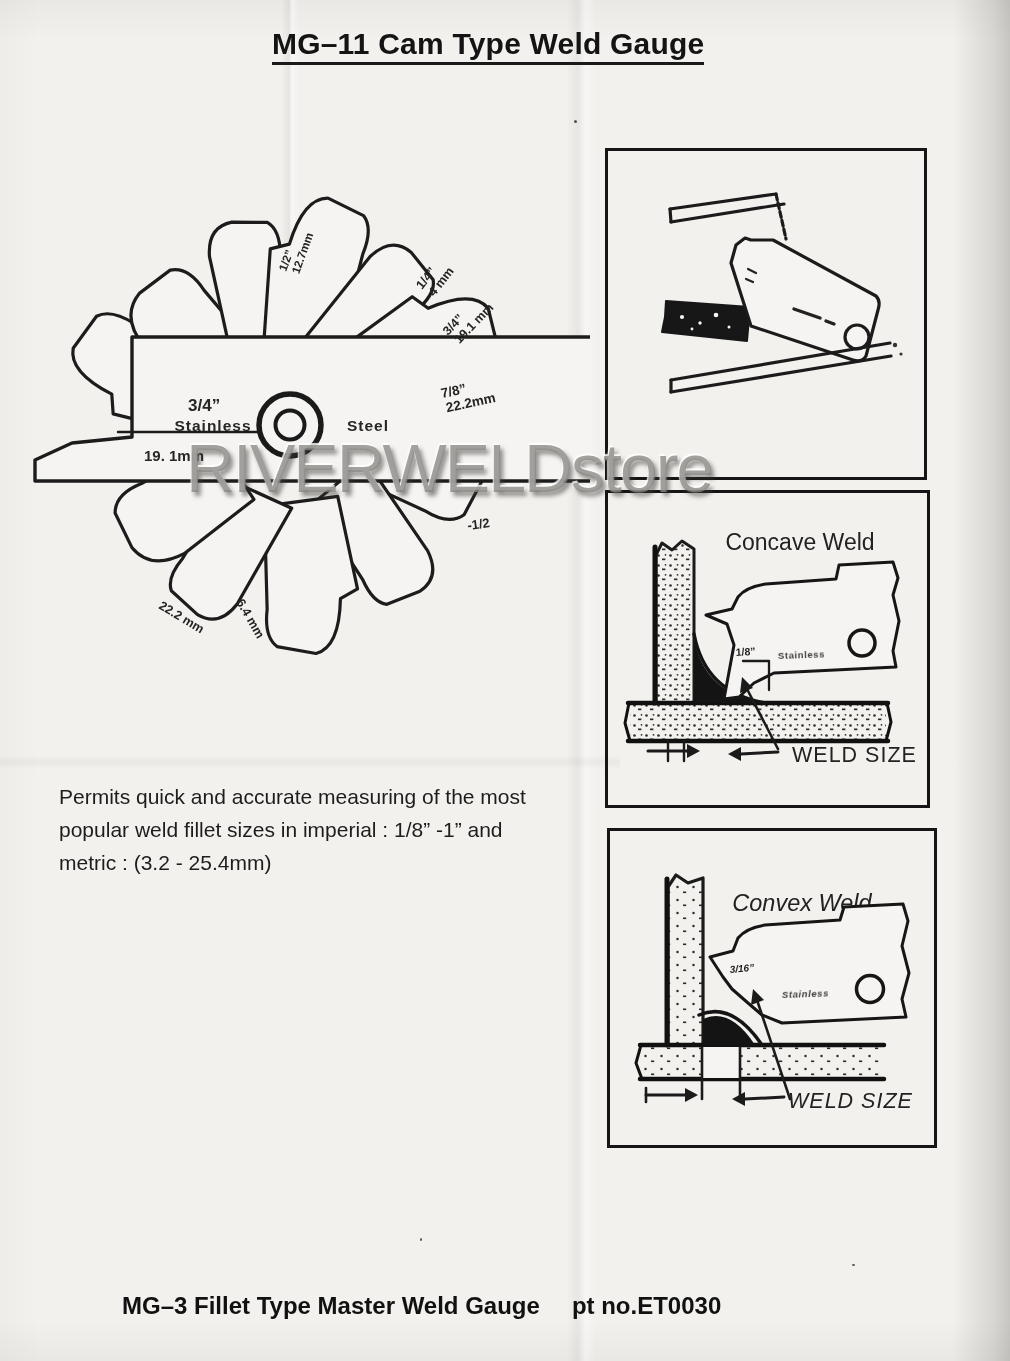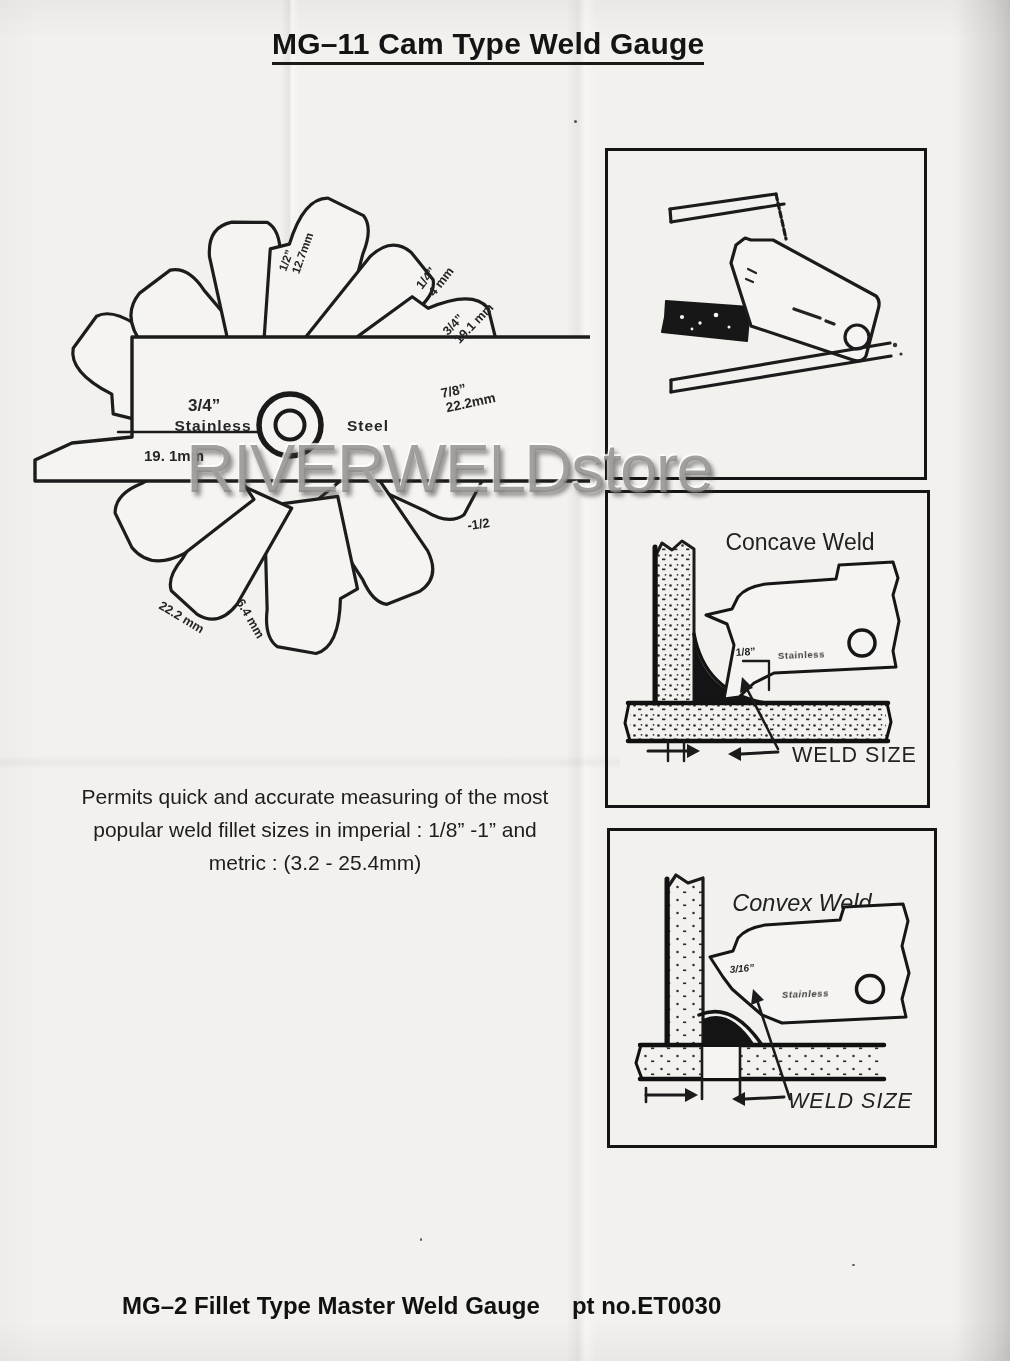--- a/index.html
+++ b/index.html
@@ -35,21 +35,21 @@
     text-shadow:-1px -2px 1px rgba(255,255,255,0.85), 3px 4px 4px rgba(62,60,57,0.55);
     white-space:nowrap;pointer-events:none;
   }
   .gauge-svg{position:absolute;left:20px;top:140px;}
   .figbox{position:absolute;border:3px solid #151515;}
   .figbox.b1{left:605px;top:148px;width:316px;height:326px;}
   .figbox.b2{left:605px;top:490px;width:319px;height:312px;text-align:right;}
   .figbox.b3{left:607px;top:828px;width:324px;height:314px;font-style:italic;}
   .figbox svg{display:block;width:100%;height:100%;}
 
-  .desc{position:absolute;left:65px;top:781px;width:500px;font-size:21px;line-height:1.56;color:#1d1d1d;text-align:center;}
+  .desc{position:absolute;left:59px;top:781px;width:500px;font-size:21px;line-height:1.56;color:#1d1d1d;}
   .desc p{margin:0 0 34px 0;}
   .footer{position:absolute;left:122px;top:1292px;font-size:24px;font-weight:bold;color:#111;white-space:nowrap;}
   .footer .part{margin-left:32px;margin-top:40px;}
   .speck{position:absolute;background:#55534f;border-radius:50%;}
 </style>
 </head>
 <body>
 
 <div class="page">
 
@@ -277,16 +277,16 @@
     </svg>
   </div>
 
   <div class="watermark">RIVERWELDstore</div>
 
   <div class="desc">
     <p>Permits quick and accurate measuring of the most popular weld fillet sizes in imperial : 1/8” -1” and metric : (3.2 - 25.4mm)</p>
   </div>
 
   <div class="footer">
-    <span>MG–2 Fillet Type Master Weld Gauge</span><span class="part">pt no.ET0030</span>
+    <span>MG–3 Fillet Type Master Weld Gauge</span><span class="part">pt no.ET0030</span>
   </div>
 
 </div>
 
 </body></html>

